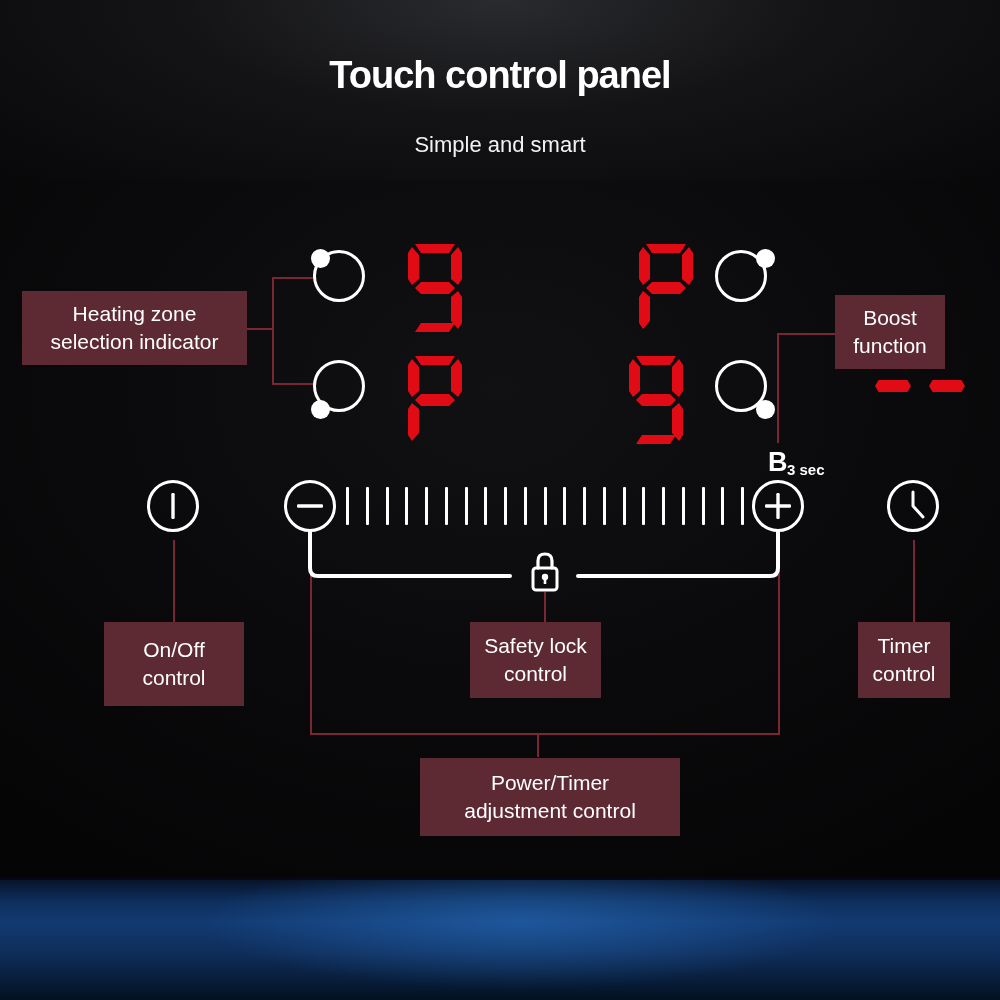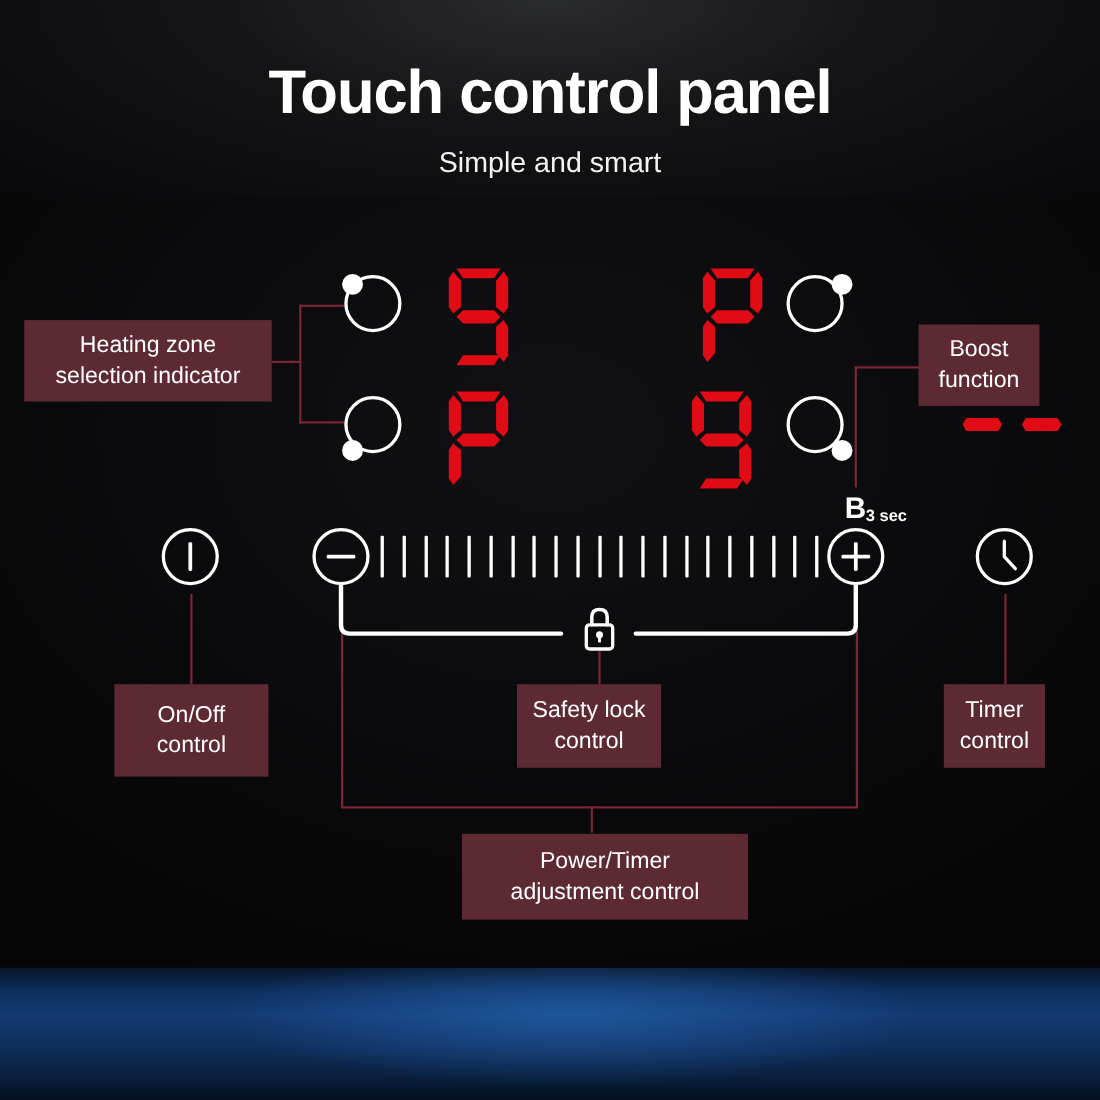--- a/index.html
+++ b/index.html
@@ -13,23 +13,23 @@
     background:radial-gradient(ellipse 75% 80% at 50% 30%, #111114 0%, #0a0a0c 55%, #050506 100%);}
   .bg-blue{position:absolute;left:0;top:880px;width:1000px;height:120px;
     background:linear-gradient(180deg,#071428 0%,#0e2f5e 18%,#123a72 35%,#0f2e5b 60%,#071a34 88%,#03101f 100%);}
   .bg-blue:after{content:"";position:absolute;left:0;top:0;width:1000px;height:120px;
     background:radial-gradient(ellipse 45% 80% at 52% 35%, rgba(40,110,190,.55) 0%, rgba(20,60,120,0) 70%);}
   .bg-blue-edge{position:absolute;left:0;top:876px;width:1000px;height:7px;
     background:linear-gradient(180deg,rgba(0,0,0,0) 0%, #050a14 60%, #071428 100%);}
 
   
   .title{position:absolute;left:0;top:56px;width:1000px;text-align:center;
-    color:#fff;font-size:56px;font-weight:700;letter-spacing:-1px;line-height:1;}
+    color:#fff;font-size:38px;font-weight:700;letter-spacing:-1px;line-height:1;}
   .subtitle{position:absolute;left:0;top:134px;width:1000px;text-align:center;
-    color:#f2f2f2;font-size:26px;font-weight:400;line-height:1;}
+    color:#f2f2f2;font-size:22px;font-weight:400;line-height:1;}
 
   
   .lbl{position:absolute;background:#5d2a34;color:#fff;text-align:center;
     font-size:21px;line-height:1.32;padding:9px 0;box-sizing:border-box;
     display:flex;align-items:center;justify-content:center;}
   .lbl span{display:block;}
 
   
   .ln{position:absolute;background:#7a2635;}
   .lnv{width:2px;}

